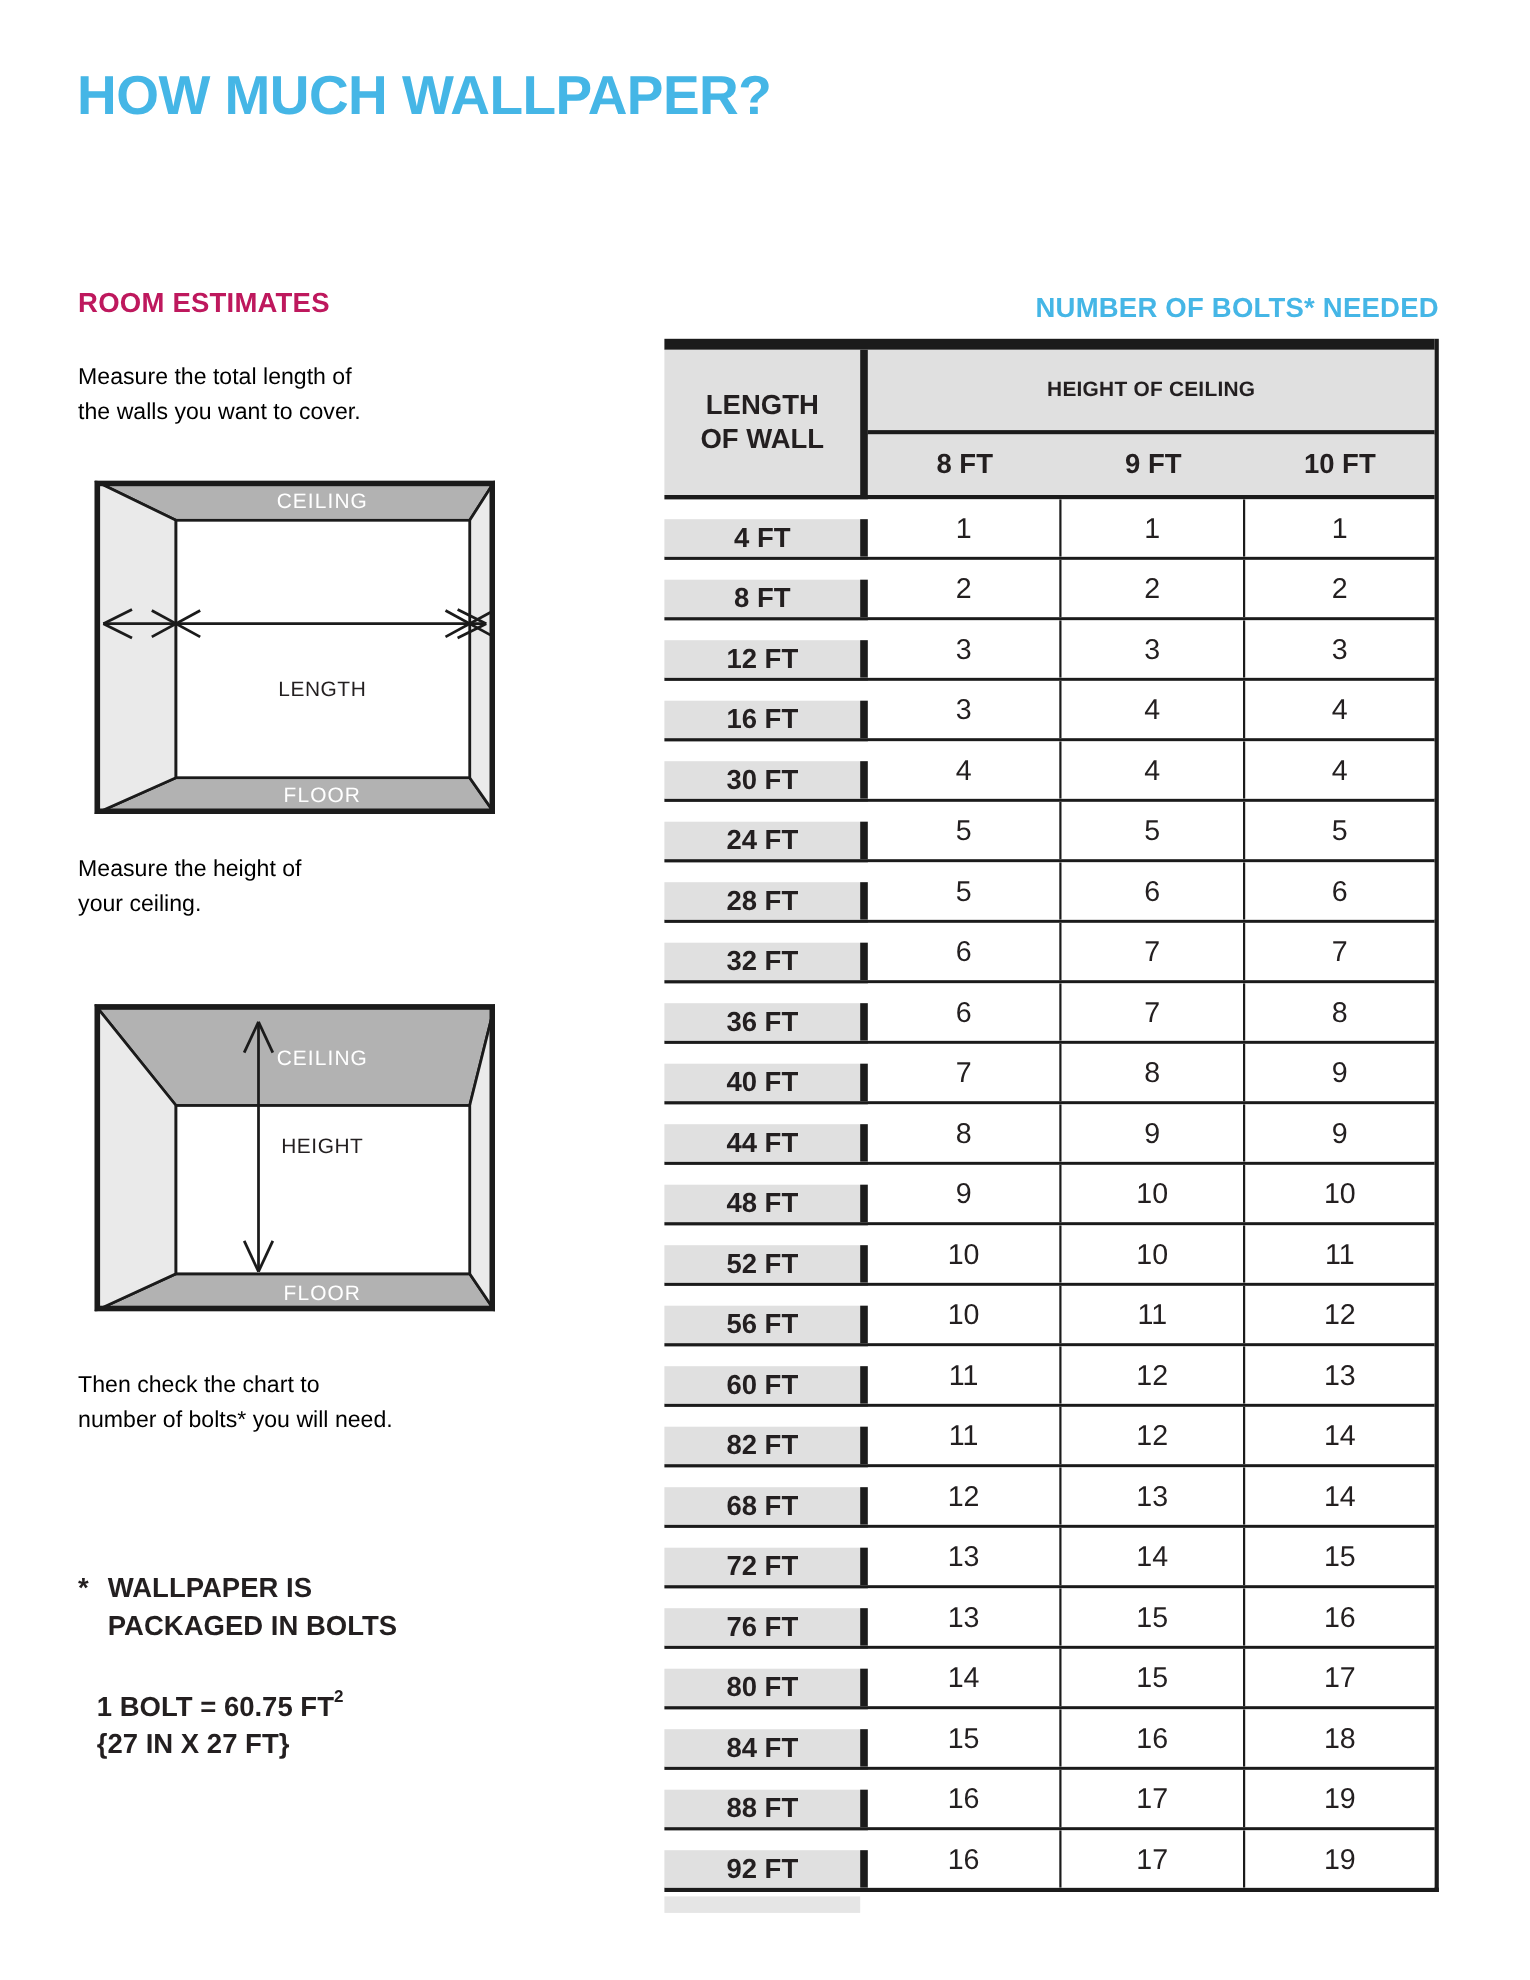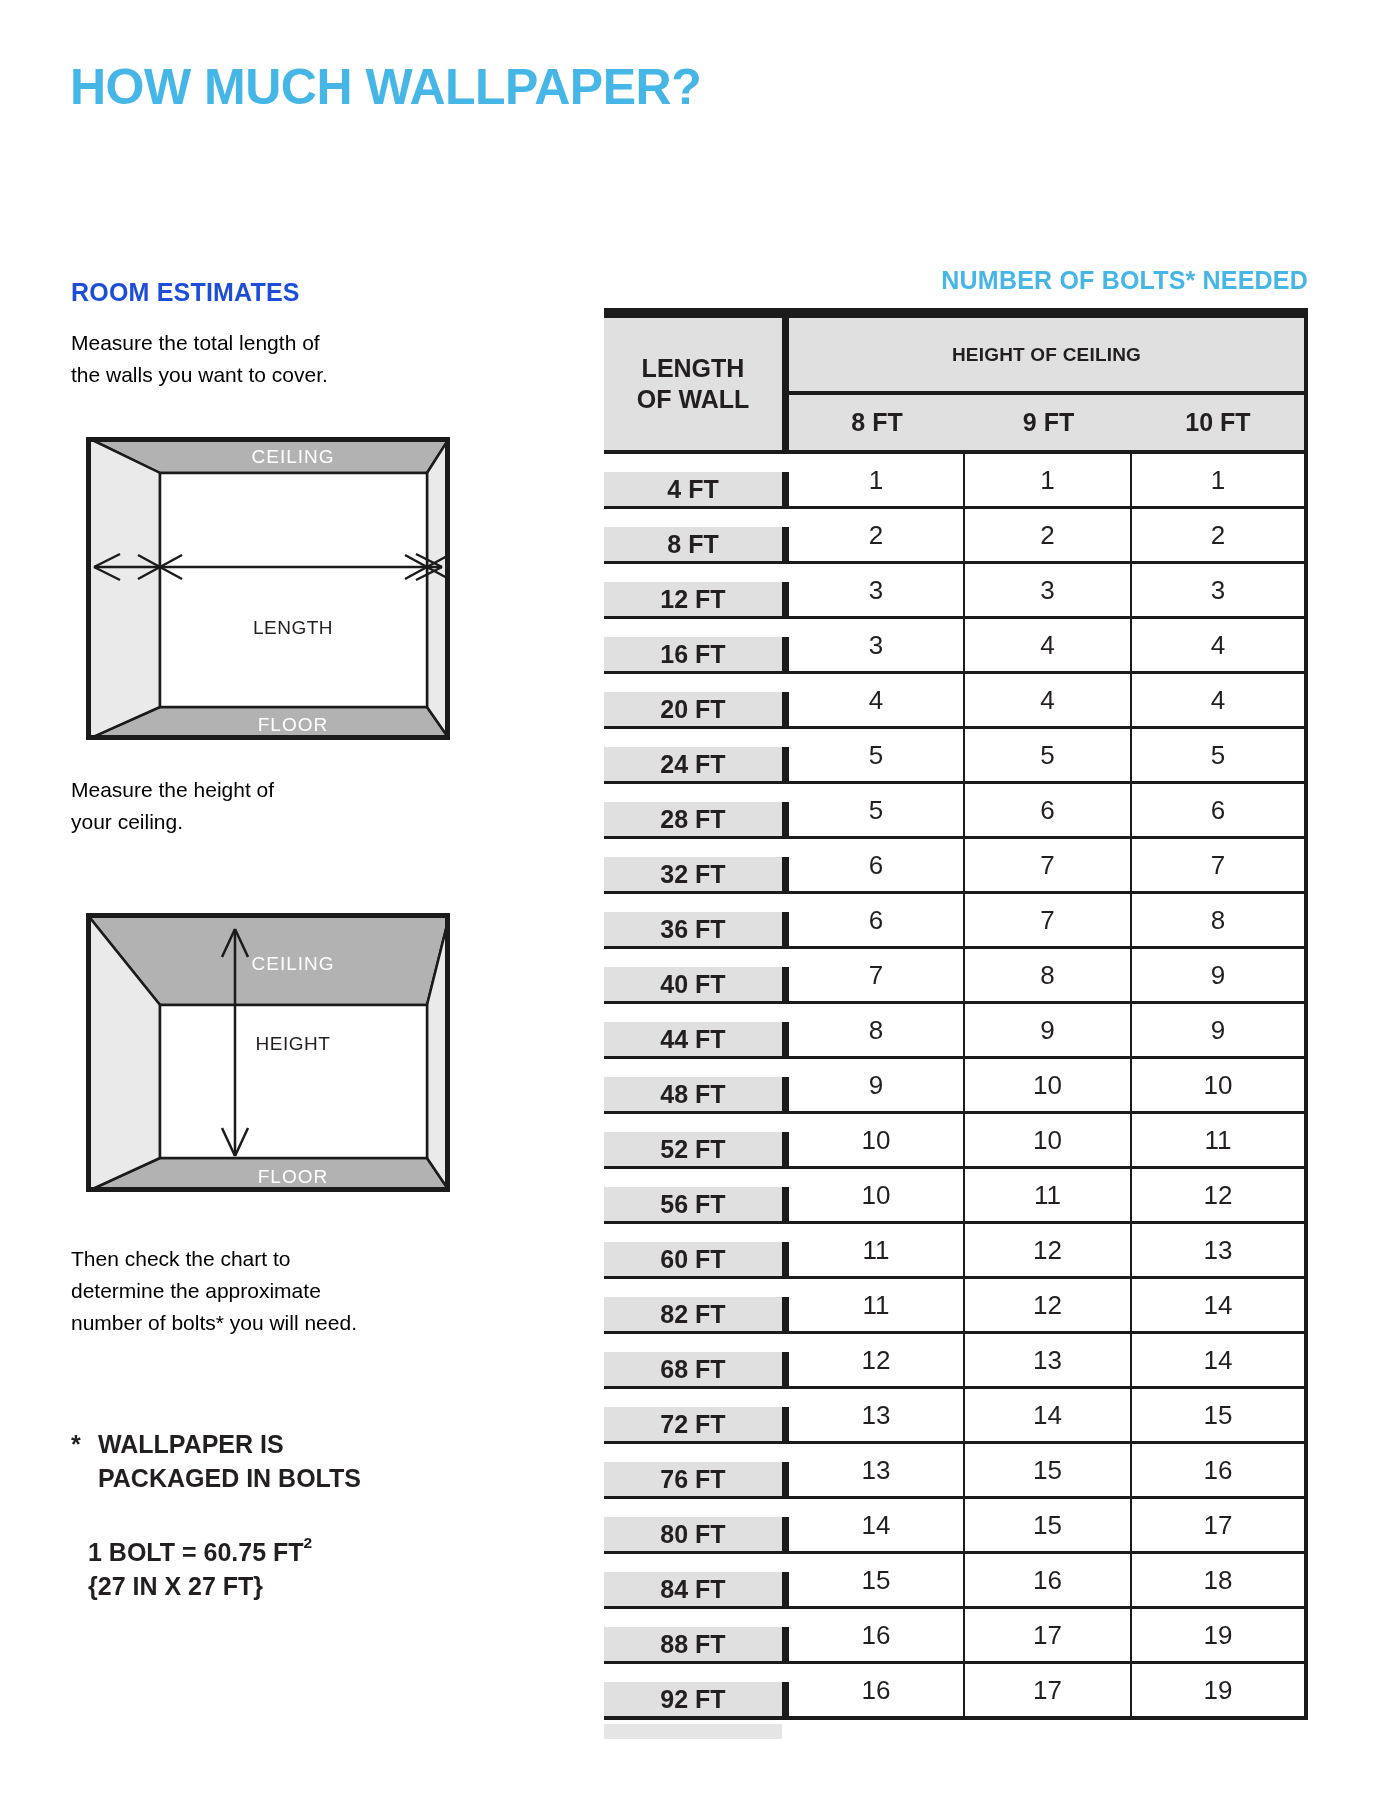--- a/index.html
+++ b/index.html
@@ -4,21 +4,21 @@
 <style>
   html,body{margin:0;padding:0;background:#ffffff;}
   *{box-sizing:border-box;}
   body{font-family:"Liberation Sans","DejaVu Sans",sans-serif;color:#231f20;}
   #page{position:relative;width:1391px;height:1800px;background:#fff;overflow:hidden;}
 
   .abs{position:absolute;}
 
   
   #main-title{left:70px;top:58px;font-size:50px;font-weight:bold;color:#45b6e6;letter-spacing:-0.5px;white-space:nowrap;}
-  #room-estimates{left:71px;top:262px;font-size:25px;font-weight:bold;color:#1d4ed8;letter-spacing:0.2px;margin-top:16px;}
+  #room-estimates{left:71px;top:262px;font-size:25px;font-weight:bold;color:#be185d;letter-spacing:0.2px;}
   #table-heading{left:604px;top:266px;width:704px;text-align:right;font-size:25px;font-weight:bold;color:#45b6e6;letter-spacing:0.2px;}
 
   
   .para{font-size:21px;line-height:32px;color:#000000;}
   #para1{left:71px;top:327px;}
   #para2{left:71px;top:774px;}
   #para3{left:71px;top:1232px;margin-top:11px;}
 
   
   .bold-note{font-size:25px;font-weight:bold;line-height:34px;color:#231f20;}
@@ -115,21 +115,20 @@
         <line x1="149" y1="243" x2="162" y2="215"></line>
     </g>
     <text x="207" y="50" text-anchor="middle" dominant-baseline="central" fill="#ffffff" font-size="19" letter-spacing="1">CEILING</text>
     <text x="207" y="263" text-anchor="middle" dominant-baseline="central" fill="#ffffff" font-size="19" letter-spacing="1">FLOOR</text>
     <text x="207" y="130" text-anchor="middle" dominant-baseline="central" fill="#231f20" font-size="19" letter-spacing="0.5">HEIGHT</text>
     <rect x="2.5" y="2.5" width="359" height="274" fill="none" stroke="#1b1b1b" stroke-width="5"></rect>
   </svg>
 
   <div class="abs para" id="para3">
     <div>Then check the chart to</div>
-    <div>determine the approximate</div>
     <div>number of bolts* you will need.</div>
   </div>
 
   <div class="abs bold-note" id="footnote">
     <div class="starline">
       <span class="star">*</span>
       <span>WALLPAPER IS</span>
     </div>
     <div class="indent">PACKAGED IN BOLTS</div>
   </div>
@@ -178,21 +177,21 @@
           <div class="cv c2">3</div>
           <div class="cv c3">3</div>
         </div>
         <div class="row">
           <div class="rl">16 FT</div>
           <div class="cv c1">3</div>
           <div class="cv c2">4</div>
           <div class="cv c3">4</div>
         </div>
         <div class="row">
-          <div class="rl">20 FT</div>
+          <div class="rl">30 FT</div>
           <div class="cv c1">4</div>
           <div class="cv c2">4</div>
           <div class="cv c3">4</div>
         </div>
         <div class="row">
           <div class="rl">24 FT</div>
           <div class="cv c1">5</div>
           <div class="cv c2">5</div>
           <div class="cv c3">5</div>
         </div>

